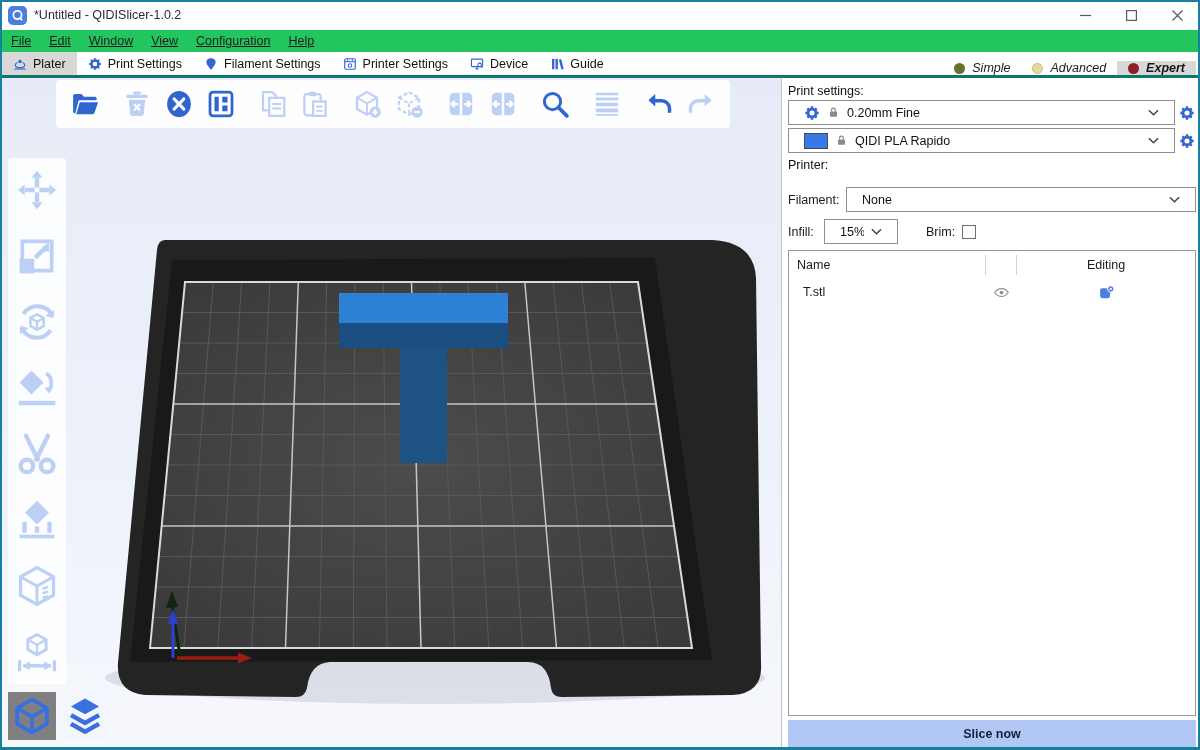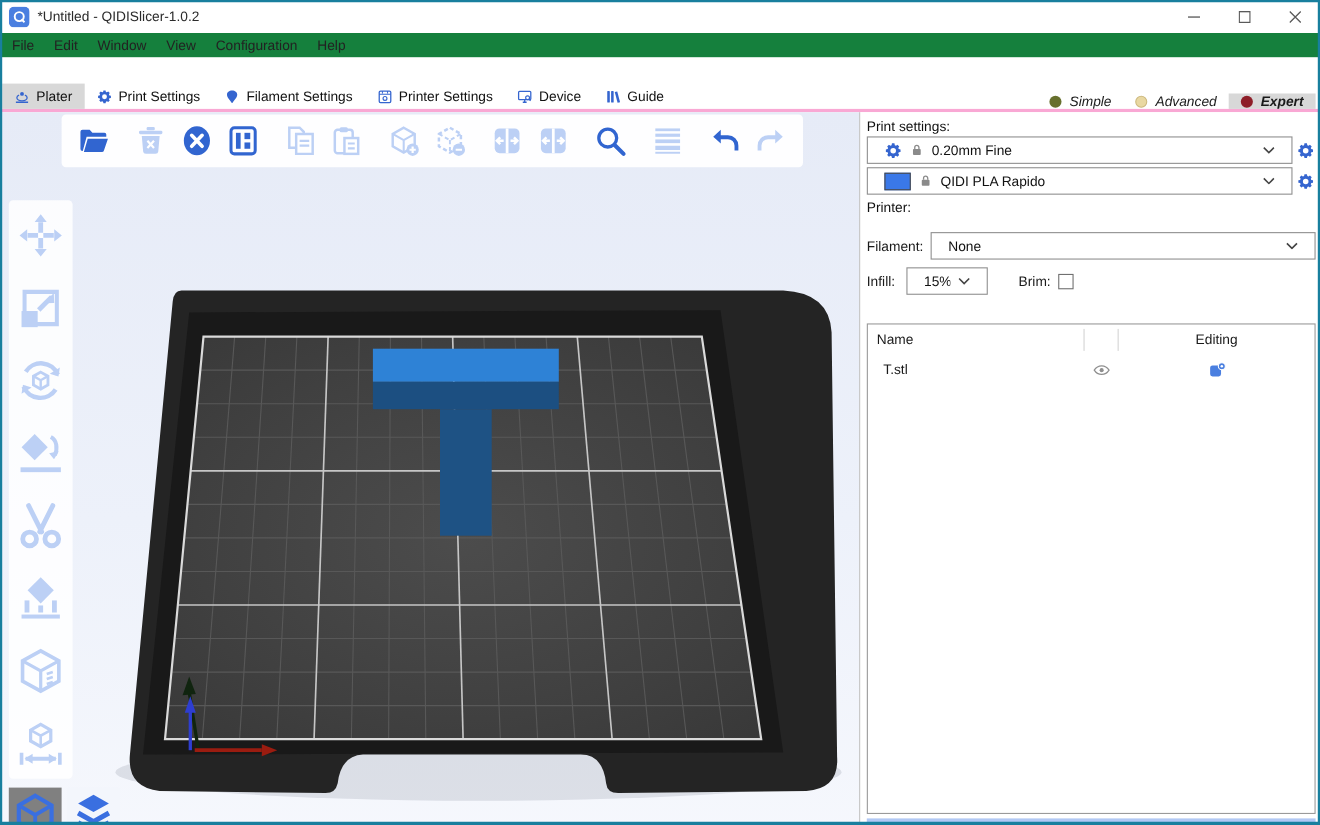--- a/index.html
+++ b/index.html
@@ -9,25 +9,25 @@
   .frame { position:absolute; inset:0; border:2px solid #187f9e; border-bottom-width:3px; pointer-events:none; z-index:60; }
 
   
   .titlebar { height:30px; display:flex; align-items:center; padding-left:8px; background:#fff; }
   .applogo { width:19px; height:19px; margin-right:7px; }
   .title-text { font-size:12.5px; color:#2b2b2b; }
   .win-controls { margin-left:auto; display:flex; height:100%; }
   .win-btn { width:46px; height:100%; display:flex; align-items:center; justify-content:center; color:#5a5a5a; }
 
   
-  .menubar { height:22px; display:flex; align-items:center; padding-left:2px; background:#15803d; }
+  .menubar { height:22px; display:flex; align-items:center; padding-left:2px; background:#22c55e;text-decoration:underline; }
   .menu-item { padding:0 9px; font-size:12.5px; color:#222; height:100%; display:flex; align-items:center; }
 
   
-  .tabbar { height:26px; display:flex; align-items:stretch; background:#fff; border-bottom:3px solid #f9a8d4; padding-left:2px;margin-top:24px; }
+  .tabbar { height:26px; display:flex; align-items:stretch; background:#fff; border-bottom:3px solid #0f766e; padding-left:2px; }
   .tab { display:flex; align-items:center; gap:6px; padding:0 11px; font-size:12.5px; color:#111; }
   .tab svg { width:14px; height:14px; color:#3565cf; flex:none; }
   .tab.active { background:#d8d8d8; }
   .modes { margin-left:auto; display:flex; align-items:flex-end; padding-right:4px;font-style:italic; }
   .mode { display:flex; align-items:center; gap:7px; padding:0 11px; font-size:12.5px; }
   .mode .dot { width:11px; height:11px; border-radius:50%; }
   .dot-simple { background:#67702d; }
   .dot-advanced { background:#e9d8a2; border:1px solid #cdb97e; }
   .dot-expert { background:#8e1e28; }
   .mode.active { background:#d8d8d8; font-weight:bold; }
@@ -63,21 +63,21 @@
   .combo .cicon { width:16px; height:16px; color:#3565cf; flex:none; }
   .combo .lock { width:13px; height:13px; color:#8a8a8a; flex:none; }
   .combo .val { flex:1; font-size:12.5px; color:#111; white-space:nowrap; overflow:hidden; }
   .combo .chev { width:11px; height:7px; color:#444; flex:none; }
   .swatch { width:24px; height:16px; background:#3a78e8; border:1px solid #4a4a4a; flex:none; }
   .gear-btn { width:18px; height:20px; border:none; background:none; color:#3565cf; display:flex; align-items:center; justify-content:center; }
   .gear-btn svg { width:16px; height:16px; }
 
   .supports-row { display:flex; align-items:center; margin-top:13px; margin-bottom:2px; }
   .supports-row .rlabel { width:58px; font-size:12.5px; }
-  .infill-row { display:flex; align-items:center; margin:5px 0 20px; }
+  .infill-row { display:flex; align-items:center; margin:5px 0 0; }
   .infill-row .rlabel { width:36px; font-size:12.5px; }
   .combo.small { flex:none; width:74px; }
   .brim-label { margin-left:28px; margin-right:7px; font-size:12.5px; }
   .checkbox { width:14px; height:14px; border:1px solid #707070; background:#fff; }
 
   .objects-table { flex:1; border:1px solid #9a9a9a; margin-top:6px; background:#fff; display:flex; flex-direction:column; overflow:hidden; }
   .thead { display:grid; grid-template-columns:1fr 32px 178px; height:27px; align-items:center; }
   .h-name { padding-left:8px; font-size:12.5px; }
   .h-eye { height:20px; border-left:1px solid #d4d4d4; border-right:1px solid #d4d4d4; }
   .h-edit { text-align:center; font-size:12.5px; }

